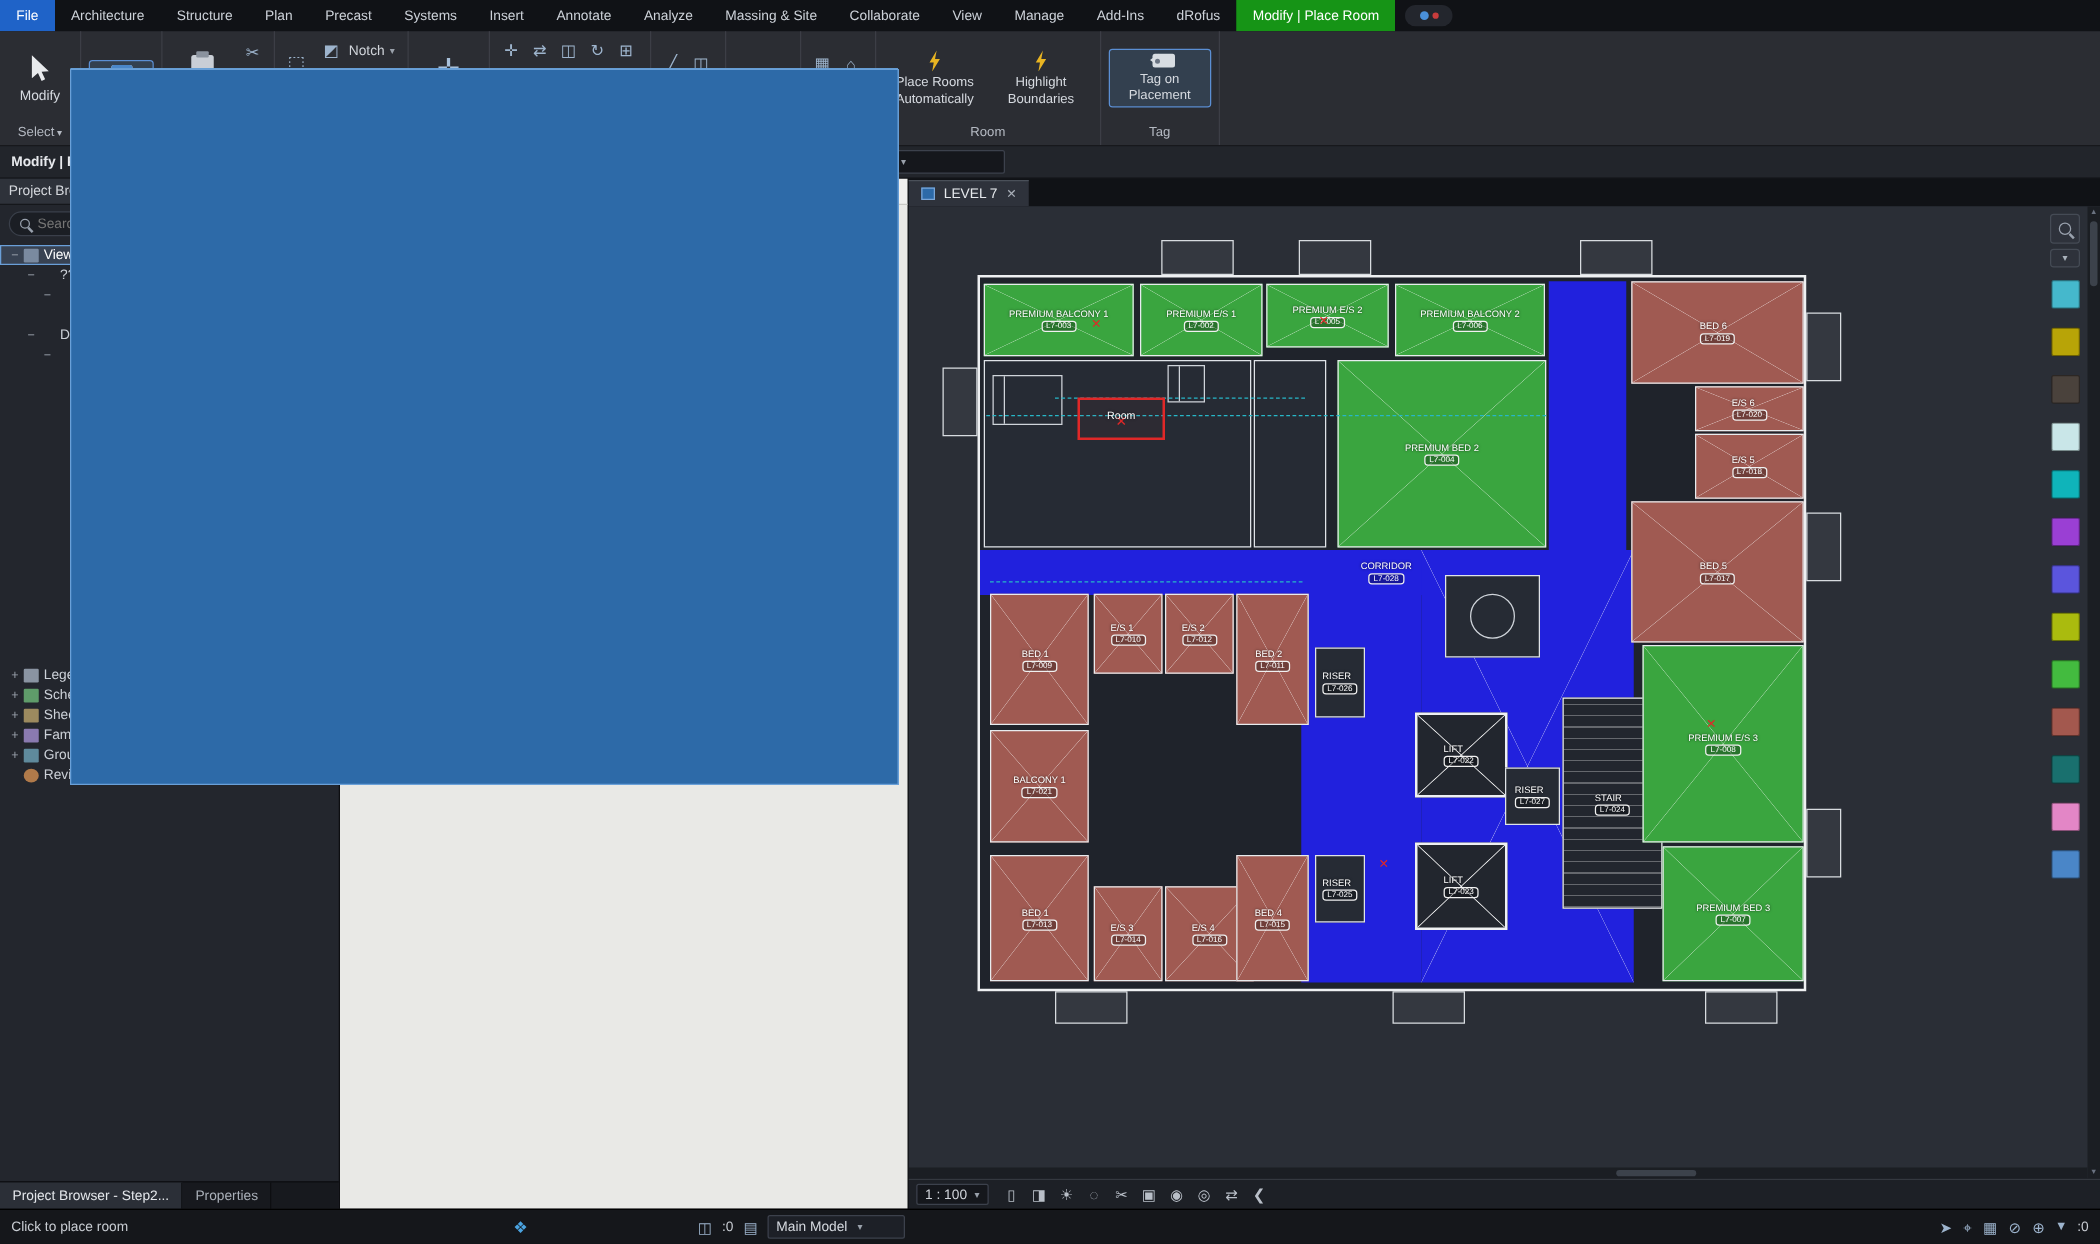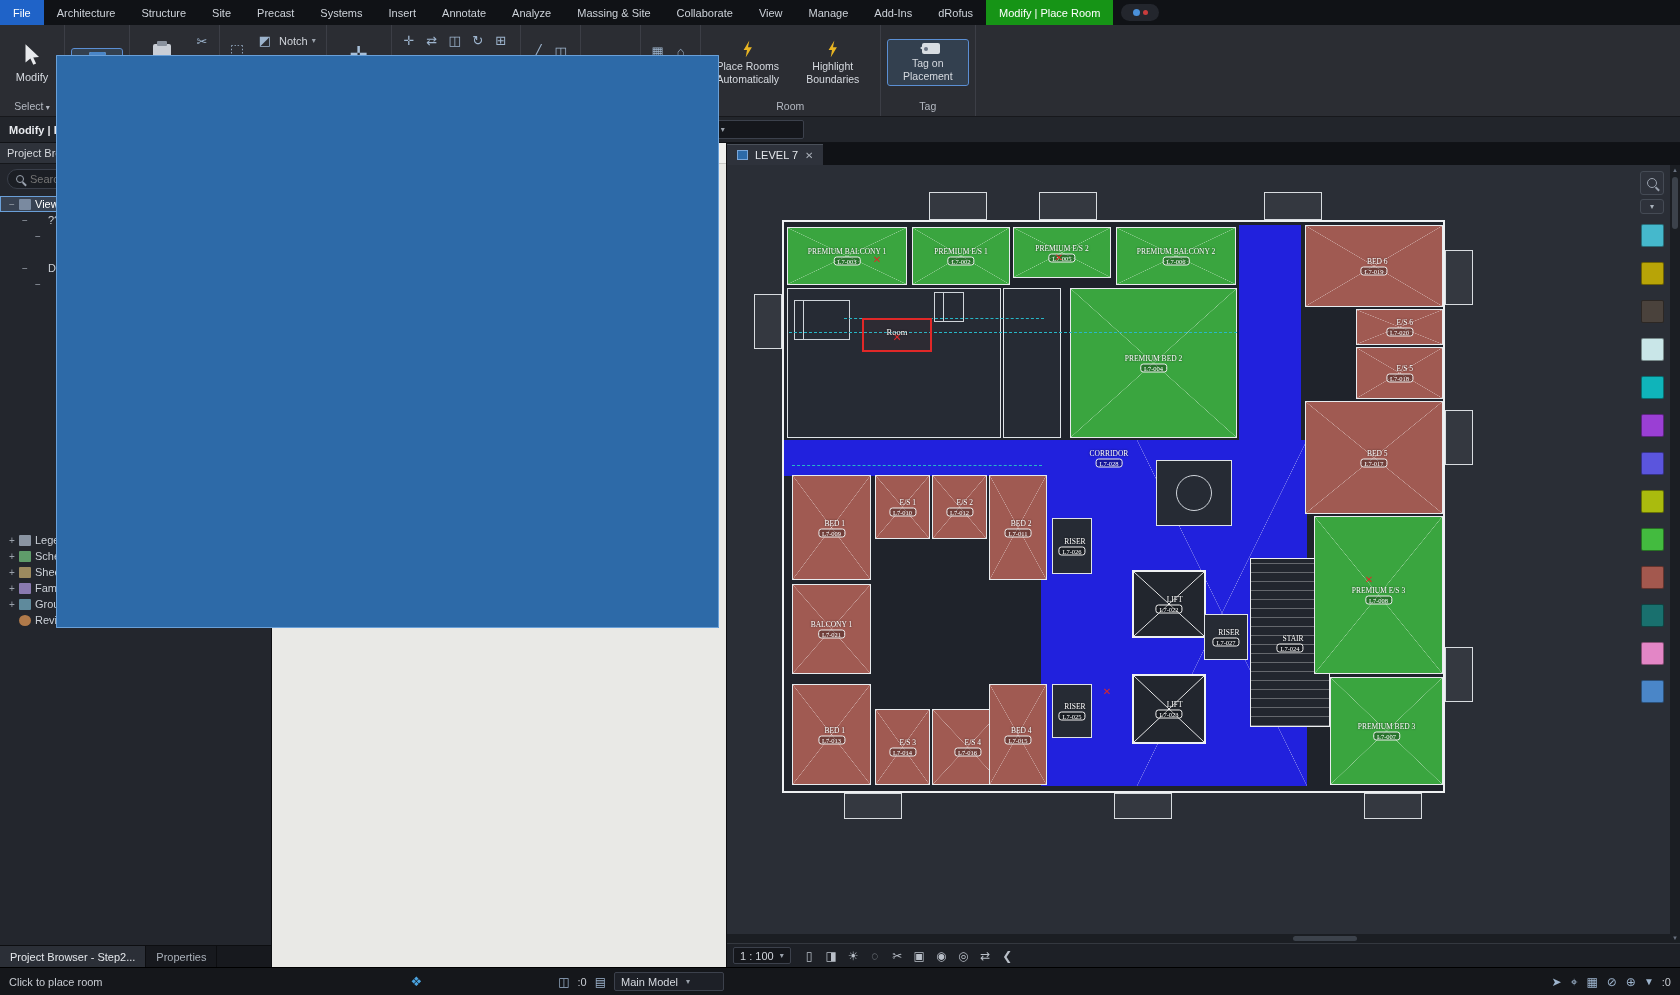--- a/index.html
+++ b/index.html
@@ -130,21 +130,21 @@
     background-image:repeating-linear-gradient(0deg, rgba(255,255,255,.3) 0 1px, transparent 1px 9px); }
   .room.labelonly { background:transparent; }
   .room.furn { background:transparent; border:1px solid #cfd4da; }
   .room.furn::after { content:""; position:absolute; left:0; top:0; bottom:0; width:8px; border-right:1px solid #cfd4da; }
   .xc::before { content:""; position:absolute; inset:0; pointer-events:none; background:
       linear-gradient(to top right, transparent calc(50% - .5px), rgba(255,255,255,.45) 50%, transparent calc(50% + .5px)),
       linear-gradient(to bottom right, transparent calc(50% - .5px), rgba(255,255,255,.45) 50%, transparent calc(50% + .5px)); }
   .room.lift::before { content:""; position:absolute; inset:0; background:
       linear-gradient(to top right, transparent calc(50% - .7px), rgba(255,255,255,.9) 50%, transparent calc(50% + .7px)),
       linear-gradient(to bottom right, transparent calc(50% - .7px), rgba(255,255,255,.9) 50%, transparent calc(50% + .7px)); }
-  .rlabel { position:absolute; left:50%; top:50%; transform:translate(-50%,-50%); text-align:right; z-index:3;font-family:Liberation Serif, serif; }
+  .rlabel { position:absolute; left:50%; top:50%; transform:translate(-50%,-50%); text-align:left; z-index:3; }
   .rname { font-size:7.5px; color:#fff; white-space:nowrap; text-shadow:0 0 2px rgba(0,0,0,.8); }
   .rid { font-size:6.5px; color:#fff; border:1px solid #f0f0f0; border-radius:3px; padding:0 3px;
     margin:1px auto 0; width:max-content; background:rgba(0,0,0,.3); }
   .room.new { border:2px solid #e02828; z-index:6; background:rgba(224,40,40,.04); }
   .room.new .rlabel { top:7px; transform:translate(-50%,0); }
   .room.new .rname { font-size:8.5px; }
   .newx { position:absolute; left:50%; top:58%; transform:translate(-50%,-50%); color:#e02828; font-size:11px; font-weight:bold; }
   .room.redx { color:#e02828; font-size:10px; font-weight:bold; display:flex; align-items:center; justify-content:center; z-index:5; }
   .rtable { position:absolute; inset:0; margin:auto; width:36px; height:36px; border-radius:50%; border:1.5px solid #cfd4da; }
   .ext { position:absolute; border:1.5px solid #d8dce0; background:rgba(255,255,255,.05); }
@@ -185,21 +185,21 @@
 </head>
 <body>
 
 <div class="app">
 
   <div class="rtabs">
 
   <div class="rtab file">File</div>
       <div class="rtab">Architecture</div>
       <div class="rtab">Structure</div>
-      <div class="rtab">Site</div>
+      <div class="rtab">Plan</div>
       <div class="rtab">Precast</div>
       <div class="rtab">Systems</div>
       <div class="rtab">Insert</div>
       <div class="rtab">Annotate</div>
       <div class="rtab">Analyze</div>
       <div class="rtab">Massing &amp; Site</div>
       <div class="rtab">Collaborate</div>
       <div class="rtab">View</div>
       <div class="rtab">Manage</div>
       <div class="rtab">Add-Ins</div>

